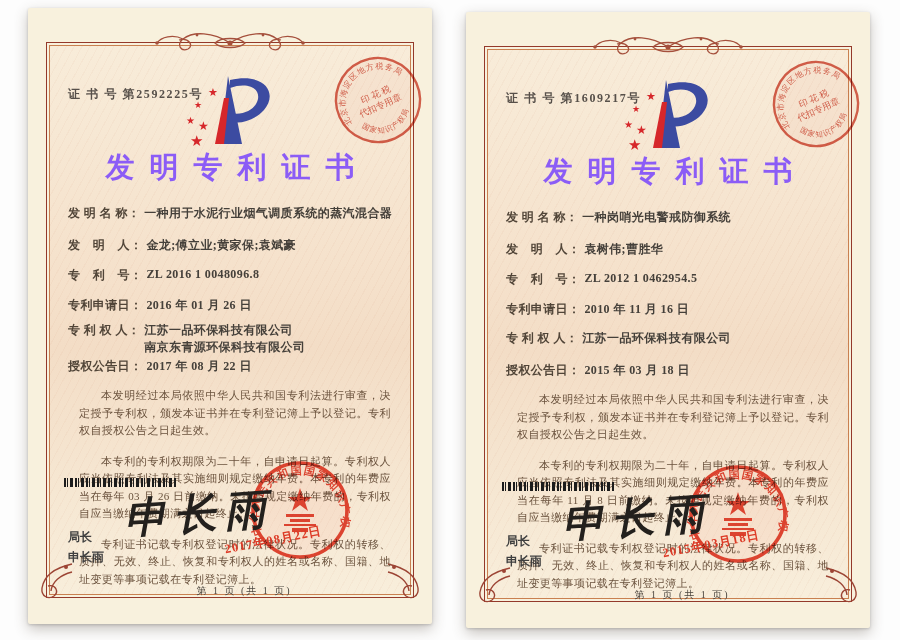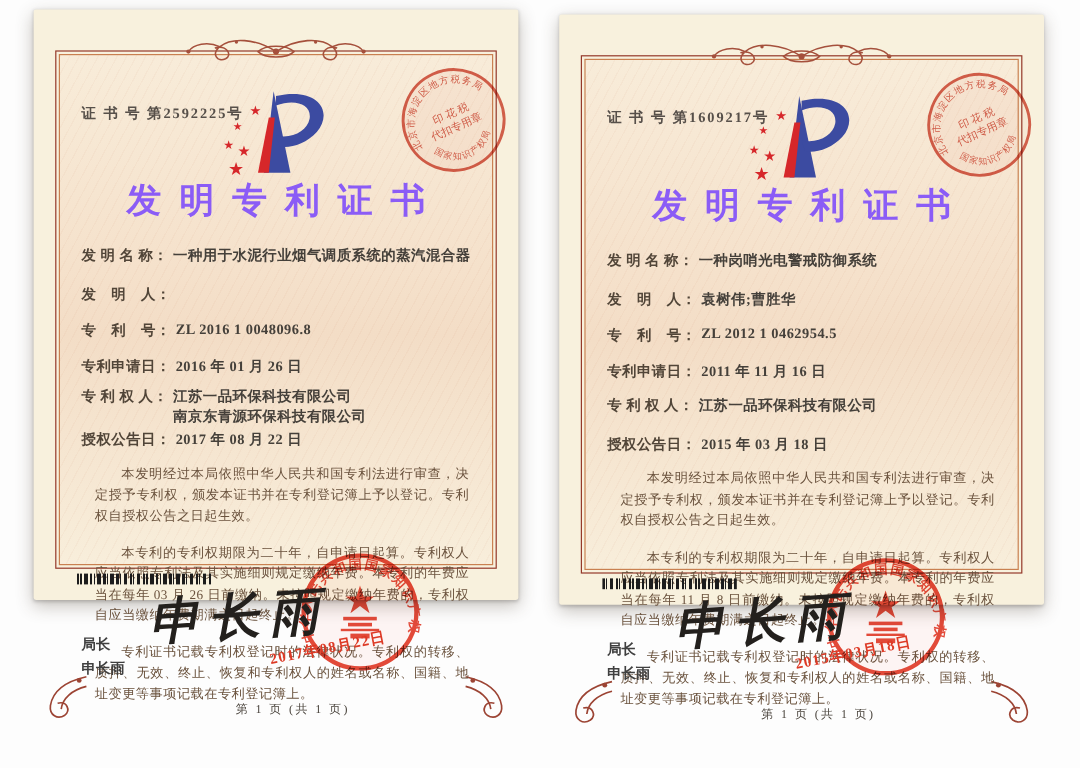--- a/index.html
+++ b/index.html
@@ -1,18 +1,18 @@
 <!DOCTYPE html>
 <html><head>
 <meta charset="utf-8">
 <style>
   html,body{margin:0;padding:0;background:#fdfdfd;}
   #canvas{position:relative;width:900px;height:640px;background:#fdfdfd;overflow:hidden;
           font-family:"Liberation Serif","DejaVu Serif",serif;}
-  .cert{position:absolute;width:404px;height:492px;background:#f8f1dd;border-radius:2px;
+  .cert{position:absolute;width:404px;height:616px;background:#f8f1dd;border-radius:2px;
         box-shadow:0 5px 14px rgba(70,55,40,.3),0 1px 3px rgba(0,0,0,.18);}
   
   .frame{position:absolute;left:18px;right:18px;top:34px;bottom:26px;border:1px solid #94392a;}
   .frame-inner{position:absolute;left:2px;right:2px;top:2px;bottom:2px;border:1px solid #c9understood0;}
   .frame-inner{border:1px solid #c98050;
     background:linear-gradient(180deg,#f8ecd9 0%,#f5e1cb 42%,#f3ddc6 55%,#f8eedb 100%);}
   .frame-inner:after{content:"";position:absolute;inset:0;
     background:repeating-linear-gradient(118deg,rgba(196,120,88,.05) 0 1px,transparent 1px 7px);}
   .flourish{position:absolute;left:50%;transform:translateX(-50%);top:20px;z-index:3;}
   .corner{position:absolute;z-index:3;}
@@ -123,20 +123,21 @@
     </div>
 
     <div class="title">发明专利证书</div>
 
     <div class="fieldrow" style="top:197px;">
       <span class="lab">发 明 名 称：</span>
       <span class="val">一种用于水泥行业烟气调质系统的蒸汽混合器</span>
     </div>
     <div class="fieldrow" style="top:229px;">
       <span class="lab">发　明　人：</span>
+      <span class="val">金龙;傅立业;黄家保;袁斌豪</span>
     </div>
     <div class="fieldrow" style="top:259px;">
       <span class="lab">专　利　号：</span>
       <span class="val">ZL 2016 1 0048096.8</span>
     </div>
     <div class="fieldrow" style="top:289px;">
       <span class="lab">专利申请日：</span>
       <span class="val">2016 年 01 月 26 日</span>
     </div>
     <div class="fieldrow" style="top:314px;">
@@ -267,21 +268,21 @@
     <div class="fieldrow" style="top:229px;">
       <span class="lab">发　明　人：</span>
       <span class="val">袁树伟;曹胜华</span>
     </div>
     <div class="fieldrow" style="top:259px;">
       <span class="lab">专　利　号：</span>
       <span class="val">ZL 2012 1 0462954.5</span>
     </div>
     <div class="fieldrow" style="top:289px;">
       <span class="lab">专利申请日：</span>
-      <span class="val">2011 年 11 月 16 日</span>
+      <span class="val">2010 年 11 月 16 日</span>
     </div>
     <div class="fieldrow" style="top:318px;">
       <span class="lab">专 利 权 人：</span>
       <span class="val">江苏一品环保科技有限公司</span>
     </div>
     <div class="fieldrow" style="top:350px;">
       <span class="lab">授权公告日：</span>
       <span class="val">2015 年 03 月 18 日</span>
     </div>
 

